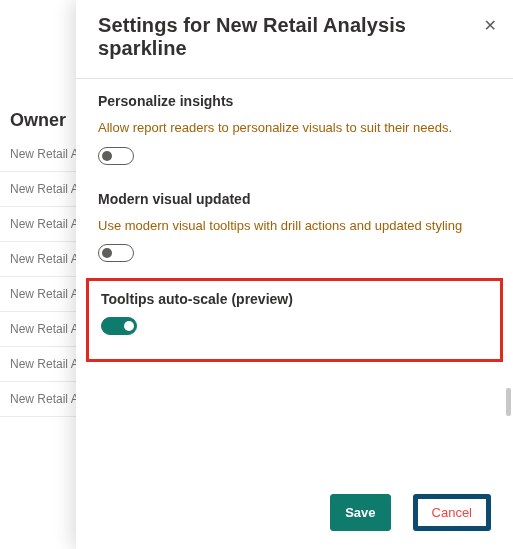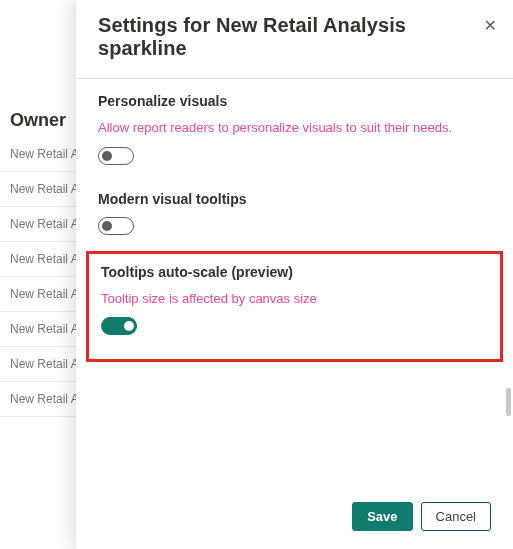--- a/index.html
+++ b/index.html
@@ -7,30 +7,30 @@
   .stage { position:relative; width:513px; height:549px; overflow:hidden; }
   .bg-list { position:absolute; left:0; top:0; width:76px; }
   .bg-header { font-size:18px; font-weight:600; color:#323130; padding:6px 0 6px 10px; margin-top:104px; }
   .bg-row { font-size:12px; color:#767676; padding:10px 0 10px 10px; border-bottom:1px solid #eaeaea; white-space:nowrap; overflow:hidden; }
   .panel { position:absolute; left:76px; top:0; right:0; bottom:0; background:#fff; box-shadow:-4px 0 18px rgba(0,0,0,0.14); display:flex; flex-direction:column; }
   .close { position:absolute; right:12px; top:14px; cursor:pointer; color:#605e5c; font-size:16px; line-height:1; background:none; border:none; padding:4px; }
   .panel-title { font-size:20px; font-weight:600; padding:14px 22px 18px 22px; border-bottom:1px solid #e1e1e1; letter-spacing:0.1px; }
   .panel-body { flex:1; overflow:auto; padding:0 22px 4px 22px; }
   .section { padding:14px 0 8px 0; }
   .sec-title { font-size:14px; font-weight:600; margin-bottom:10px; }
-  .sec-desc { font-size:13px; color:#ec4899; margin-bottom:10px; line-height:1.35; }
+  .sec-desc { font-size:13px; color:#a16207; margin-bottom:10px; line-height:1.35; }
   .toggle { width:36px; height:18px; border-radius:10px; border:1px solid #605e5c; background:#fff; position:relative; cursor:pointer; display:inline-block; }
   .toggle .knob { position:absolute; width:10px; height:10px; border-radius:50%; background:#605e5c; top:3px; left:3px; transition:none; }
   .toggle.on { background:#0f7b6c; border-color:#0f7b6c; }
   .toggle.on .knob { background:#fff; left:22px; }
   .highlight { border:3px solid #e02a1f; padding:10px 28px 12px 12px; margin:4px -12px 4px -12px; }
-  .footer { padding:14px 22px 18px 0; display:flex; justify-content:flex-end; gap:8px; }
+  .footer { padding:14px 22px 18px 0; display:flex; justify-content:flex-end; gap:22px; }
   .btn { font-size:13px; padding:6px 14px; border-radius:3px; cursor:pointer; font-family:inherit; }
   .btn-primary { background:#0f7b6c; border:1px solid #0f7b6c; color:#fff; font-weight:600; }
-  .btn-secondary { background:#fff; border:1px solid #0c4a6e; color:#404040; }
+  .btn-secondary { background:#fff; border:5px solid #0c4a6e; color:#ef4444; }
   .scroll-ind { position:absolute; right:2px; top:388px; width:5px; height:28px; background:#c8c8c8; border-radius:2px; }
 </style>
 </head>
 <body>
 <div class="stage">
 
   <div class="bg-list">
     <div class="bg-header">Owner</div>
     <div class="bg-row">New Retail Analysis</div>
     <div class="bg-row">New Retail Analysis</div>
@@ -42,34 +42,34 @@
     <div class="bg-row">New Retail Analysis</div>
   </div>
 
   <div class="panel">
     <button class="close">✕</button>
     <div class="panel-title">Settings for New Retail Analysis sparkline</div>
 
     <div class="panel-body">
 
       <div class="section">
-        <div class="sec-title">Personalize visuals</div>
+        <div class="sec-title">Personalize insights</div>
         <div class="sec-desc">Allow report readers to personalize visuals to suit their needs.</div>
         <div class="toggle"><div class="knob"></div></div>
       </div>
 
       <div class="section">
-        <div class="sec-title">Modern visual tooltips</div>
+        <div class="sec-title">Modern visual updated</div>
+        <div class="sec-desc">Use modern visual tooltips with drill actions and updated styling</div>
         <div class="toggle"><div class="knob"></div></div>
       </div>
 
       <div class="highlight">
         <div class="section" style="padding-top:0;">
           <div class="sec-title">Tooltips auto-scale (preview)</div>
-          <div class="sec-desc">Tooltip size is affected by canvas size</div>
           <div class="toggle on"><div class="knob"></div></div>
         </div>
       </div>
 
 
     </div>
 
     <div class="footer">
       <button class="btn btn-primary">Save</button>
       <button class="btn btn-secondary">Cancel</button>

